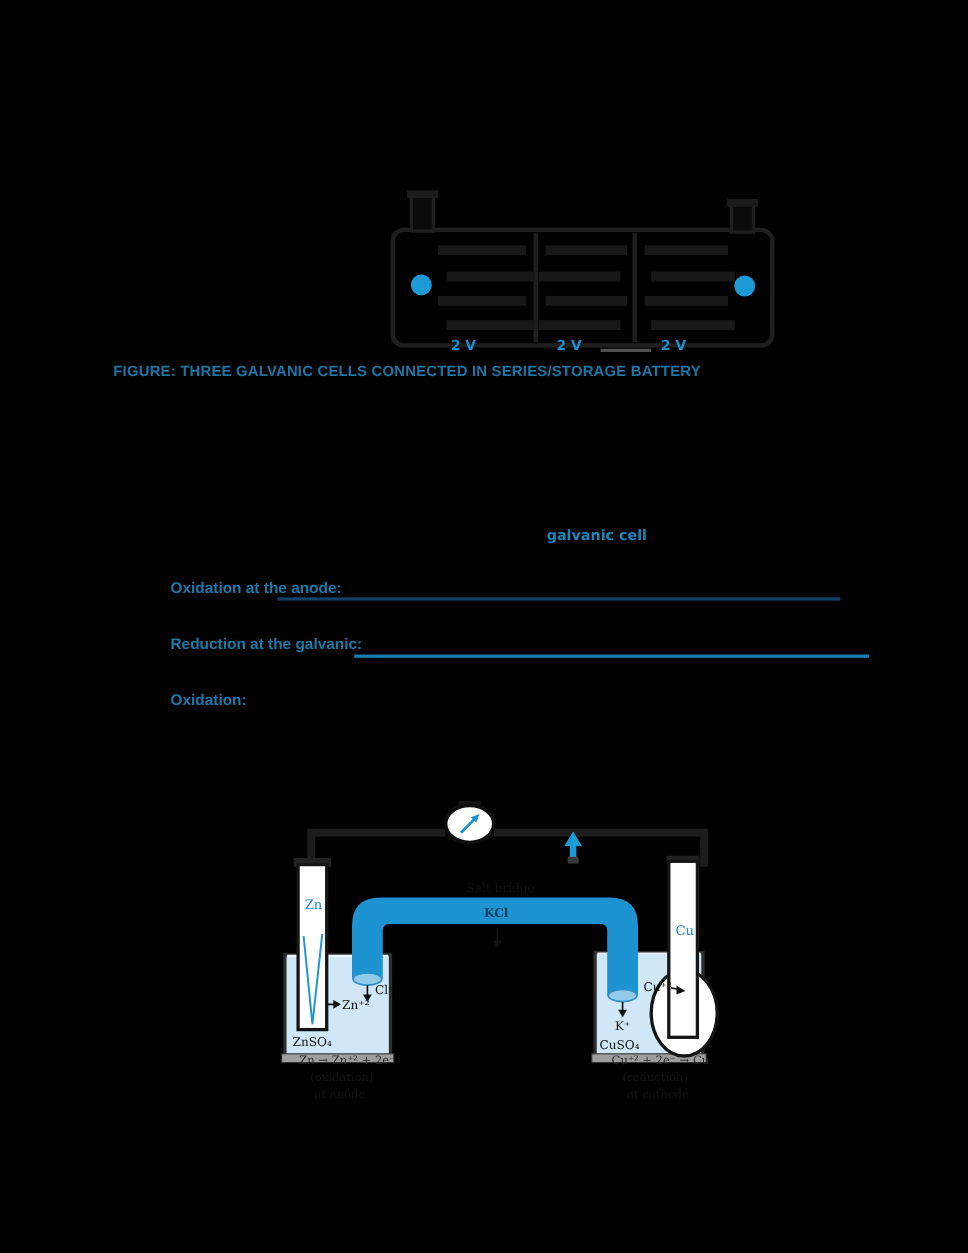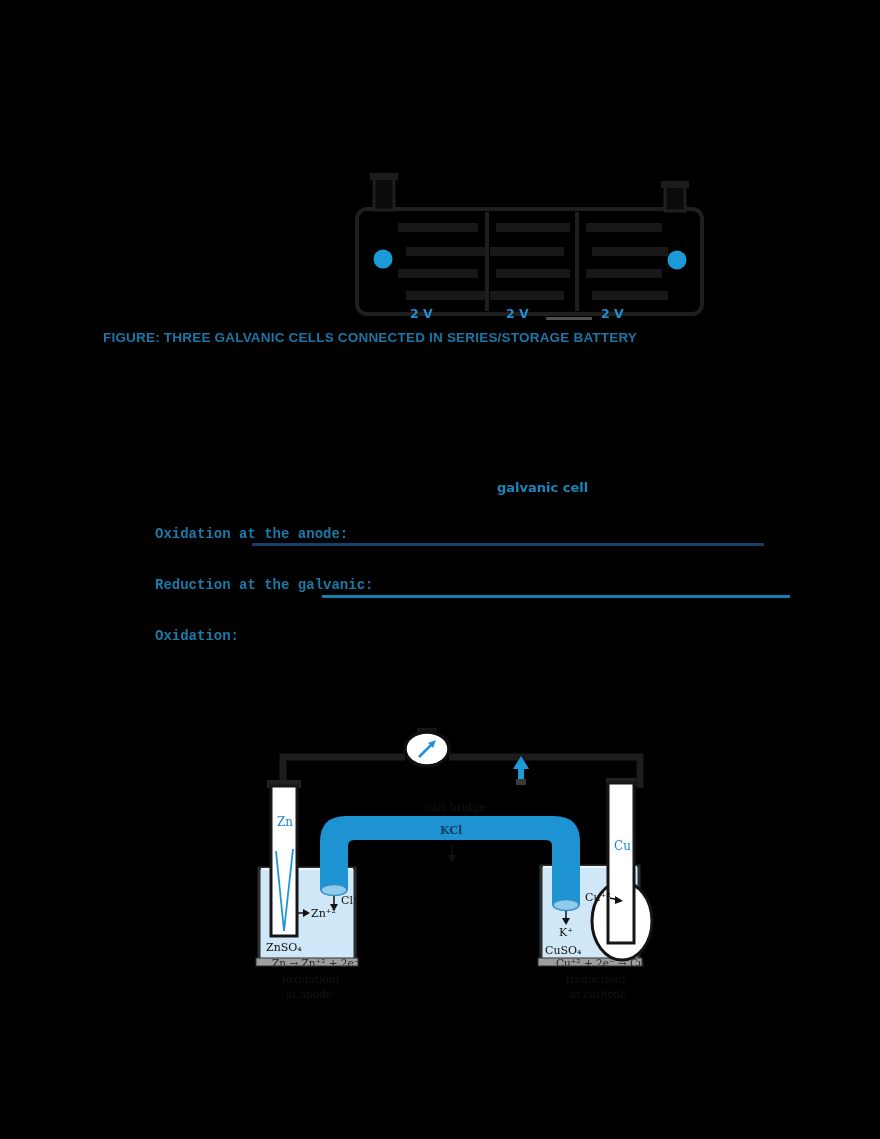--- a/index.html
+++ b/index.html
@@ -3,21 +3,21 @@
 <meta charset="utf-8">
 <style>
   html,body{margin:0;padding:0;background:#000;}
   .stage{position:relative;width:880px;height:1139px;background:#000000;overflow:hidden;
          font-family:"DejaVu Sans",sans-serif;}
   .abs{position:absolute;}
   .caption{color:#1c76a6;font-weight:bold;font-size:13.5px;letter-spacing:0.2px;
            font-family:"Liberation Sans","DejaVu Sans",sans-serif;white-space:nowrap;}
   .cell-label{color:#1f8ed2;font-weight:bold;font-size:12.5px;white-space:nowrap;}
   .heading{color:#1b7aa9;font-weight:bold;font-size:14px;white-space:nowrap;
-           font-family:Liberation Mono, monospace;}
+           font-family:Liberation Sans, sans-serif;}
   .highlight{color:#1b86bb;font-weight:bold;font-size:13px;white-space:nowrap;}
   .rule1{background:#133f68;height:3px;}
   .rule2{background:#177fb0;height:3px;}
   .grayline{background:#4f4f4f;height:3px;}
   svg text{font-family:"DejaVu Serif","Liberation Serif",serif;}
 </style>
 </head>
 <body>
 
 <div class="stage">

